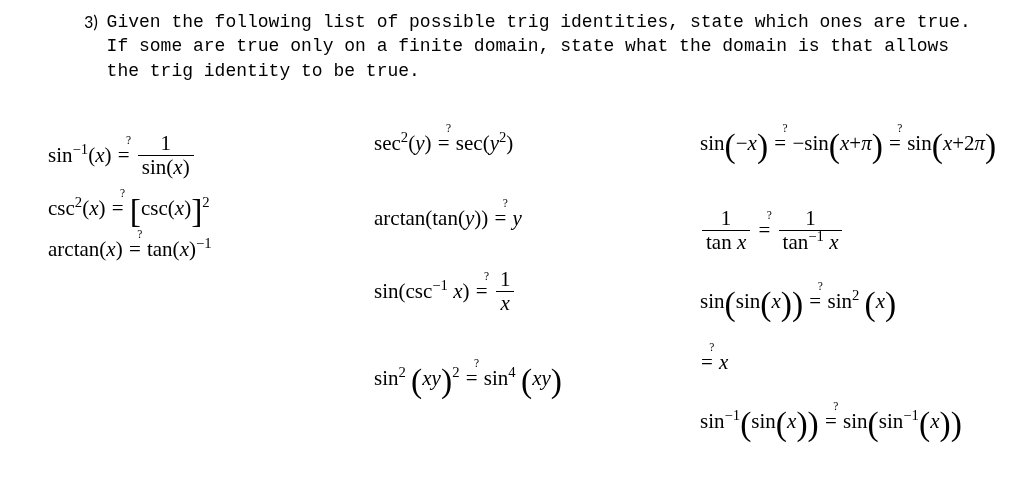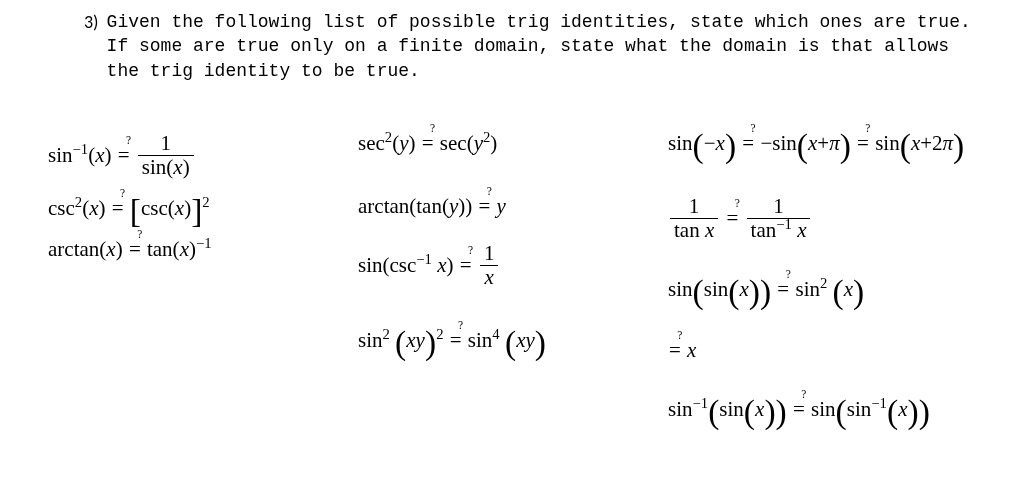--- a/index.html
+++ b/index.html
@@ -24,21 +24,21 @@
     line-height: 1.35;
     font-family: Calibri, Arial, sans-serif;
   }
   .prompt .num {
     flex: 0 0 auto;
   }
   .prompt .txt { flex: 1 1 auto; font-family: Liberation Mono, monospace; }
   .cols {
     display: grid;
     grid-template-columns: 300px 300px 360px;
-    column-gap: 10px;
+    column-gap: 26px;
     margin-top: 40px;
   }
   .col { display: flex; flex-direction: column; }
   .eq {
     font-size: 21px;
     white-space: nowrap;
     padding: 10px 0 10px 0;
     line-height: 1;
   }
   
@@ -64,23 +64,23 @@
     top: -0.85em;
     right: -0.05em;
   }
   .sq {
     display: inline-block;
     font-size: 1.6em;
     line-height: 0;
     vertical-align: -0.22em;
     font-weight: 300;
   }
-  .sp-lg  { margin-top: 22px; }
+  .sp-lg  { margin-top: 34px; }
   .sp-md  { }
-  .sp-sm  { margin-top: 6px; }
+  .sp-sm  { margin-top: 20px; }
   .sp-col3 { margin-top: 18px; }
 </style>
 </head>
 <body>
 <div class="page">
 
 <div class="prompt">
   <span class="num">3)</span>
   <span class="txt">Given the following list of possible trig identities, state which ones are true. If some are true only on a finite domain, state what the domain is that allows the trig identity to be true.</span>
 </div>

